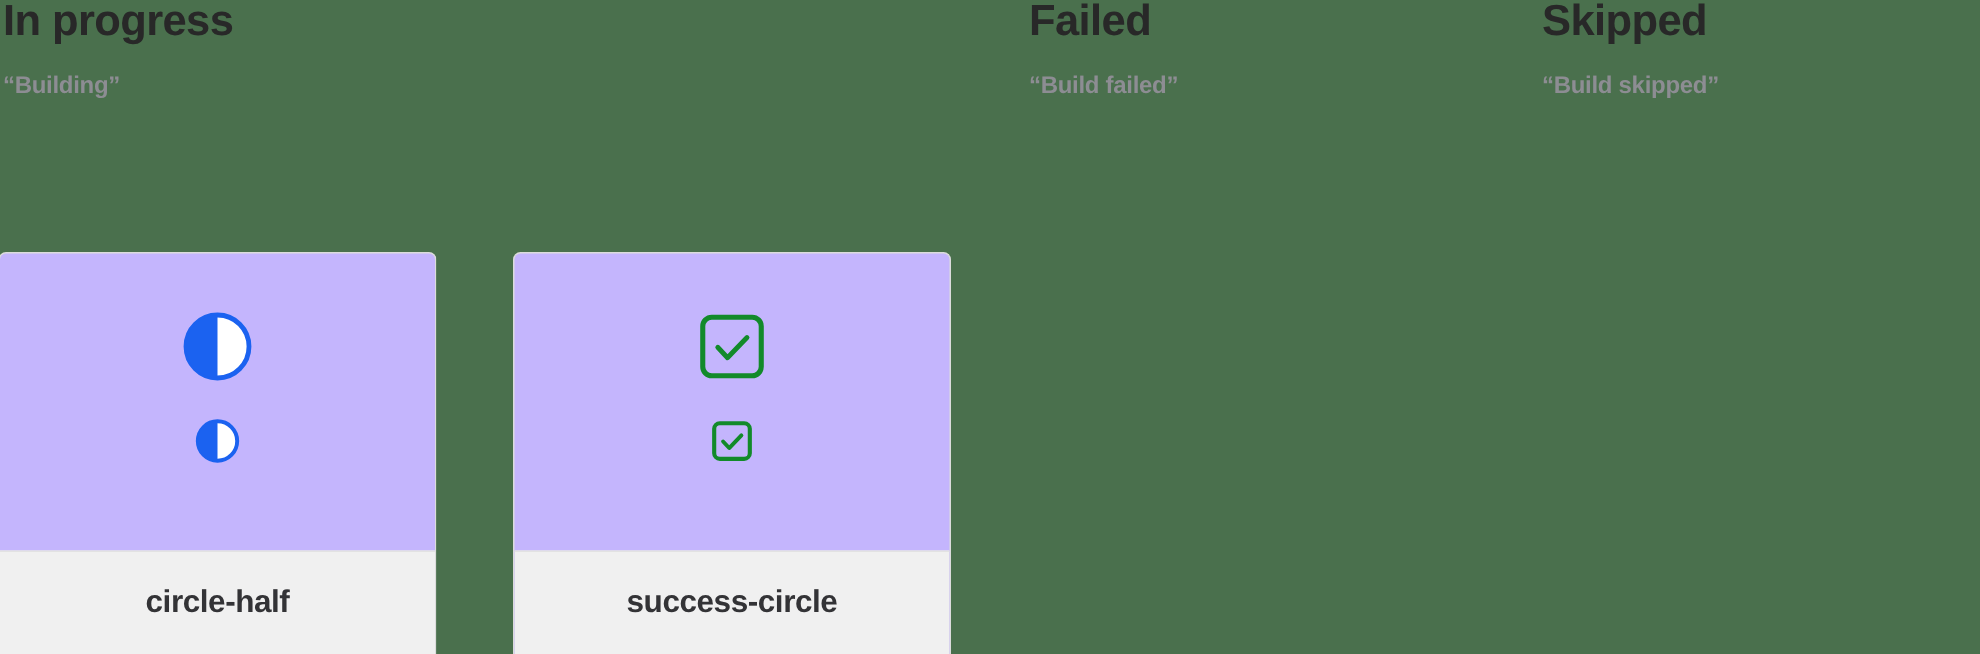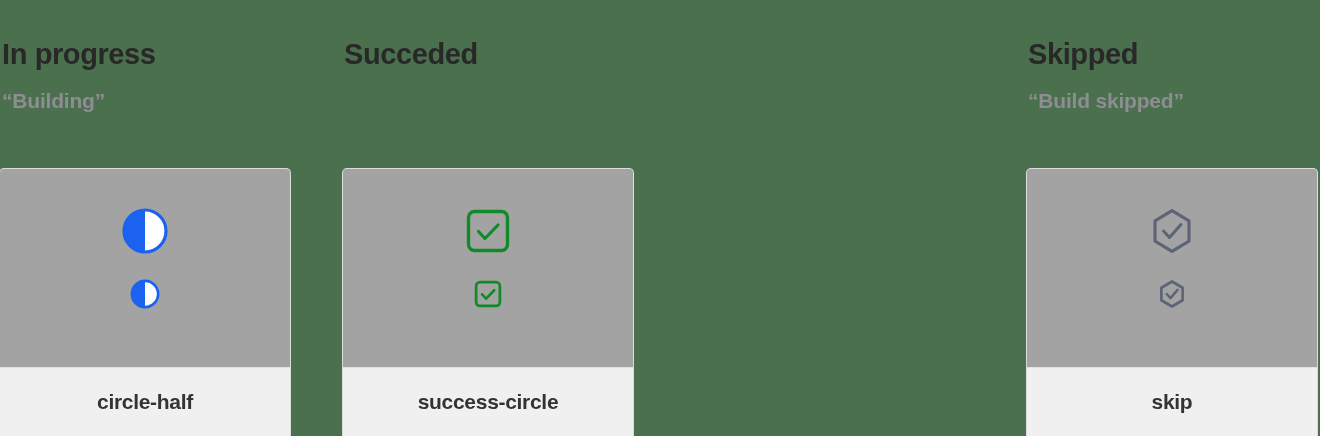--- a/index.html
+++ b/index.html
@@ -18,40 +18,39 @@
   }
   .col{position:relative;width:342px;}
 
   .head{padding-left:2px;}
   .title{
     font-size:29px;
     font-weight:bold;
     color:#282828;
     letter-spacing:-0.4px;
     line-height:1;
-    padding-top:40px;
     white-space:nowrap;
   }
   .subtitle{
-    font-size:21px;
+    font-size:16px;
     font-weight:bold;
     color:#8d8d93;
     letter-spacing:-0.2px;
     line-height:1;
     padding-top:21px;
     white-space:nowrap;
   }
 
   .card{
     position:absolute;
     top:168px;
     left:0;
     width:292px;
     height:268px;
-    background:#a3a3a3;
+    background:#c4b5fd;
     border:1px solid #dcdcdc;
     border-bottom:none;
     border-radius:5px 5px 0 0;
     box-sizing:border-box;
     overflow:hidden;
   }
   .col:first-child .card{left:-1px;}
 
   .icons{
     height:200px;
@@ -104,57 +103,45 @@
         </svg>
       </div>
       <div class="footer">
         <span class="footer-label">circle-half</span>
       </div>
     </div>
   </div>
 
   <div class="col">
     <div class="head">
-      <div class="title">Succeded</div>
     </div>
     <div class="card">
       <div class="icons">
         <svg class="icon-lg" viewBox="0 0 48 48">
           <rect x="4.5" y="4.5" width="39" height="39" rx="6" ry="6" fill="none" stroke="#128a2a" stroke-width="3.4"></rect>
           <path d="M14.5 24.5 L21 31.5 L34 18" fill="none" stroke="#128a2a" stroke-width="3.2" stroke-linecap="round" stroke-linejoin="round"></path>
         </svg>
         <svg class="icon-sm" viewBox="0 0 48 48">
           <rect x="5" y="5" width="38" height="38" rx="6" ry="6" fill="none" stroke="#128a2a" stroke-width="4.4"></rect>
           <path d="M14.5 24.5 L21 31.5 L34 18" fill="none" stroke="#128a2a" stroke-width="4.2" stroke-linecap="round" stroke-linejoin="round"></path>
         </svg>
       </div>
       <div class="footer">
         <span class="footer-label">success-circle</span>
       </div>
     </div>
   </div>
 
   <div class="col">
+    <div class="head">
+      <div class="title">Failed</div>
+      <div class="subtitle">“Build failed”</div>
+    </div>
   </div>
 
   <div class="col">
     <div class="head">
       <div class="title">Skipped</div>
       <div class="subtitle">“Build skipped”</div>
     </div>
-    <div class="card">
-      <div class="icons">
-        <svg class="icon-lg" viewBox="0 0 48 48">
-          <path d="M24 3.6 L41 13.8 L41 34.2 L24 44.4 L7 34.2 L7 13.8 Z" fill="none" stroke="#5c6475" stroke-width="3.2" stroke-linejoin="round"></path>
-          <path d="M15.5 24 L21.5 30.5 L33 17.5" fill="none" stroke="#5c6475" stroke-width="3" stroke-linecap="round" stroke-linejoin="round"></path>
-        </svg>
-        <svg class="icon-sm" viewBox="0 0 48 48">
-          <path d="M24 4 L41 14 L41 34 L24 44 L7 34 L7 14 Z" fill="none" stroke="#5c6475" stroke-width="4.2" stroke-linejoin="round"></path>
-          <path d="M15.5 24 L21.5 30.5 L33 17.5" fill="none" stroke="#5c6475" stroke-width="4" stroke-linecap="round" stroke-linejoin="round"></path>
-        </svg>
-      </div>
-      <div class="footer">
-        <span class="footer-label">skip</span>
-      </div>
-    </div>
   </div>
 
 </div>
 
 </body></html>

